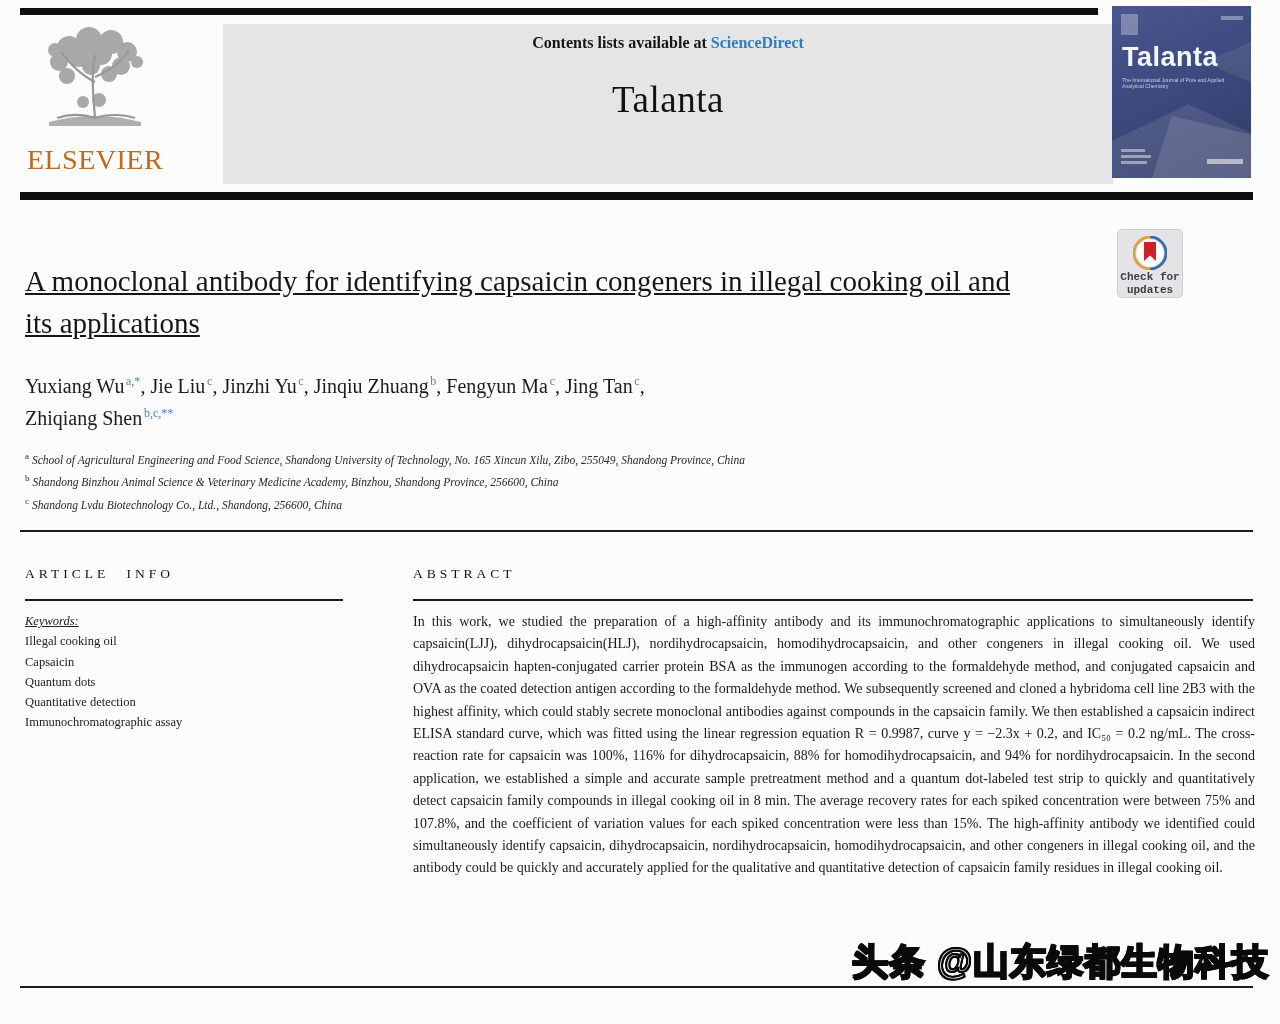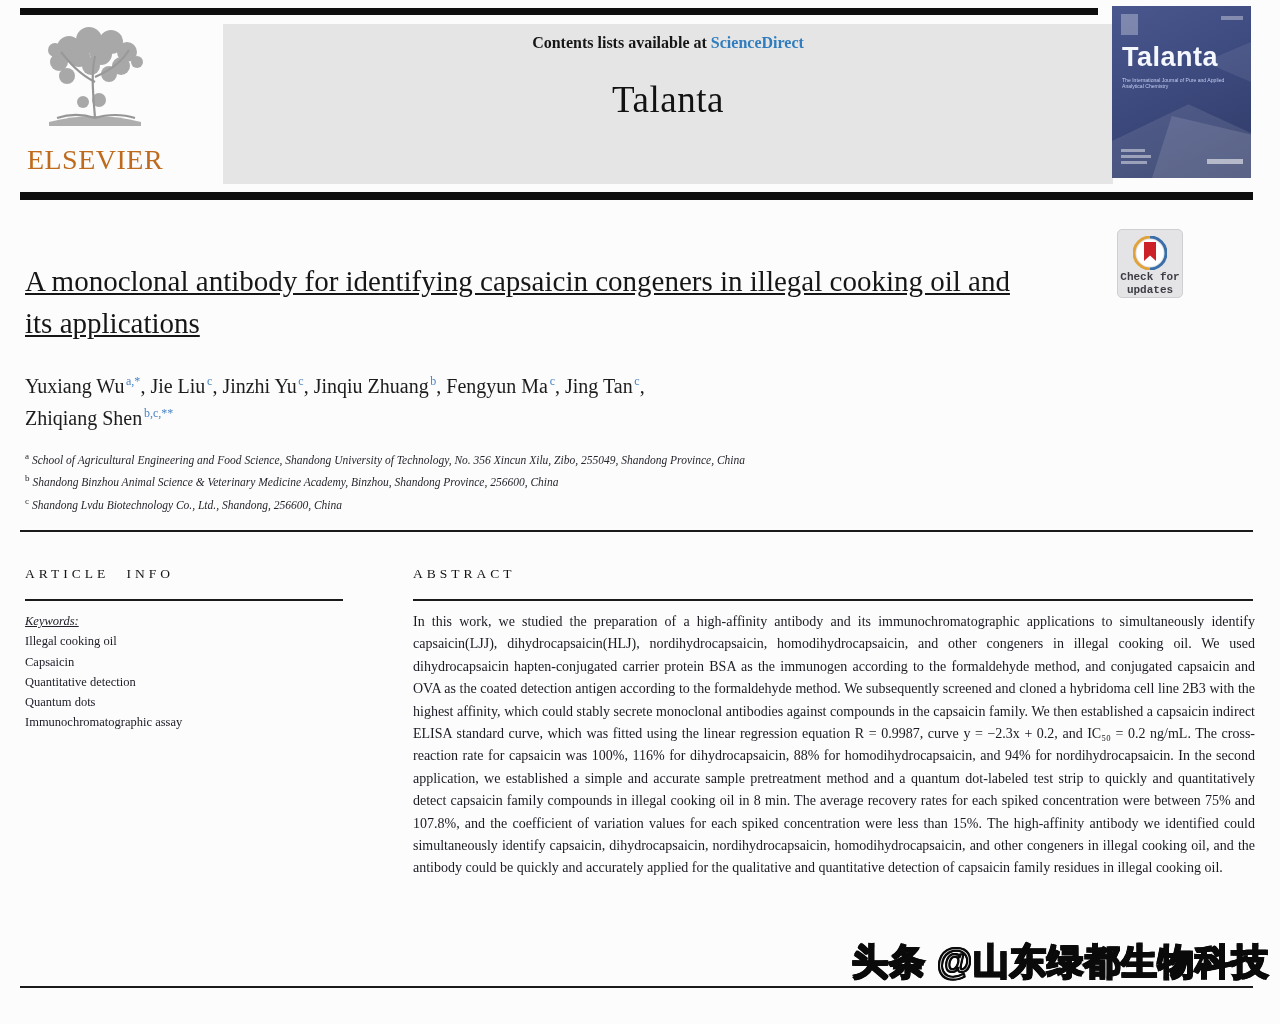--- a/index.html
+++ b/index.html
@@ -215,35 +215,35 @@
     <span>Yuxiang Wu</span> <sup>a,*</sup><span>, </span>
     <span>Jie Liu</span> <sup>c</sup><span>, </span>
     <span>Jinzhi Yu</span> <sup>c</sup><span>, </span>
     <span>Jinqiu Zhuang</span> <sup>b</sup><span>, </span>
     <span>Fengyun Ma</span> <sup>c</sup><span>, </span>
     <span>Jing Tan</span> <sup>c</sup><span>,</span><br>
     <span>Zhiqiang Shen</span> <sup>b,c,**</sup>
   </p>
 
   <div class="affiliations">
-    <div><sup>a</sup><span> School of Agricultural Engineering and Food Science, Shandong University of Technology, No. 356 Xincun Xilu, Zibo, 255049, Shandong Province, China</span></div>
+    <div><sup>a</sup><span> School of Agricultural Engineering and Food Science, Shandong University of Technology, No. 165 Xincun Xilu, Zibo, 255049, Shandong Province, China</span></div>
     <div><sup>b</sup><span> Shandong Binzhou Animal Science &amp; Veterinary Medicine Academy, Binzhou, Shandong Province, 256600, China</span></div>
     <div><sup>c</sup><span> Shandong Lvdu Biotechnology Co., Ltd., Shandong, 256600, China</span></div>
   </div>
 
   <div class="rule rule-full-mid"></div>
 
   <div class="section-heading h-info">ARTICLE INFO</div>
   <div class="rule rule-info"></div>
   <div class="keywords">
     <div class="kw-label">Keywords:</div>
     <div>Illegal cooking oil</div>
     <div>Capsaicin</div>
+    <div>Quantum dots</div>
     <div>Quantitative detection</div>
-    <div>Quantum dots</div>
     <div>Immunochromatographic assay</div>
   </div>
 
   <div class="section-heading h-abs">ABSTRACT</div>
   <div class="rule rule-abs"></div>
   <div class="abstract-text">In this work, we studied the preparation of a high-affinity antibody and its immunochromatographic applications to simultaneously identify capsaicin(LJJ), dihydrocapsaicin(HLJ), nordihydrocapsaicin, homodihydrocapsaicin, and other congeners in illegal cooking oil. We used dihydrocapsaicin hapten-conjugated carrier protein BSA as the immunogen according to the formaldehyde method, and conjugated capsaicin and OVA as the coated detection antigen according to the formaldehyde method. We subsequently screened and cloned a hybridoma cell line 2B3 with the highest affinity, which could stably secrete monoclonal antibodies against compounds in the capsaicin family. We then established a capsaicin indirect ELISA standard curve, which was fitted using the linear regression equation R = 0.9987, curve y = −2.3x + 0.2, and IC₅₀ = 0.2 ng/mL. The cross-reaction rate for capsaicin was 100%, 116% for dihydrocapsaicin, 88% for homodihydrocapsaicin, and 94% for nordihydrocapsaicin. In the second application, we established a simple and accurate sample pretreatment method and a quantum dot-labeled test strip to quickly and quantitatively detect capsaicin family compounds in illegal cooking oil in 8 min. The average recovery rates for each spiked concentration were between 75% and 107.8%, and the coefficient of variation values for each spiked concentration were less than 15%. The high-affinity antibody we identified could simultaneously identify capsaicin, dihydrocapsaicin, nordihydrocapsaicin, homodihydrocapsaicin, and other congeners in illegal cooking oil, and the antibody could be quickly and accurately applied for the qualitative and quantitative detection of capsaicin family residues in illegal cooking oil.</div>
 
   <div class="rule rule-bottom"></div>
 
   <div class="watermark">头条 @山东绿都生物科技</div>

